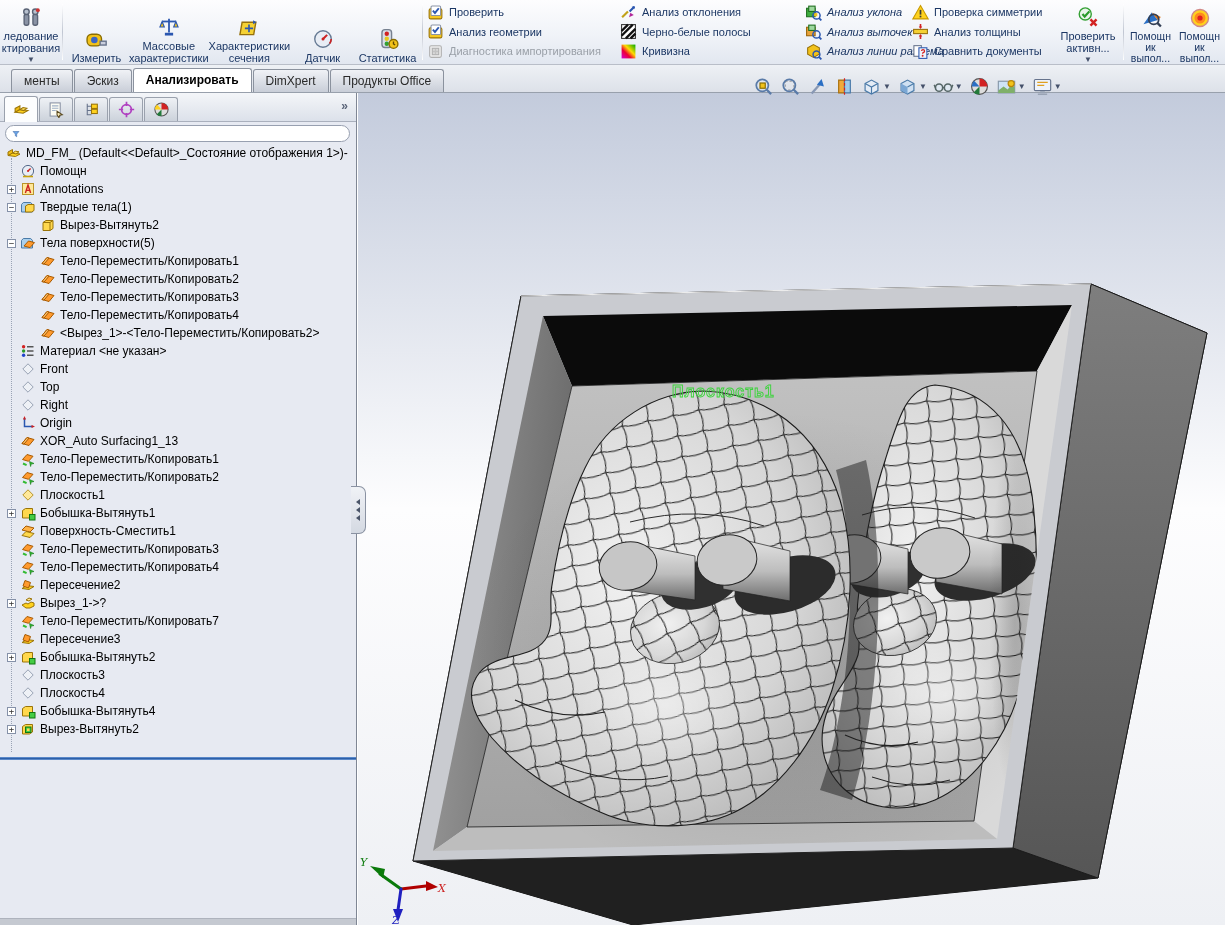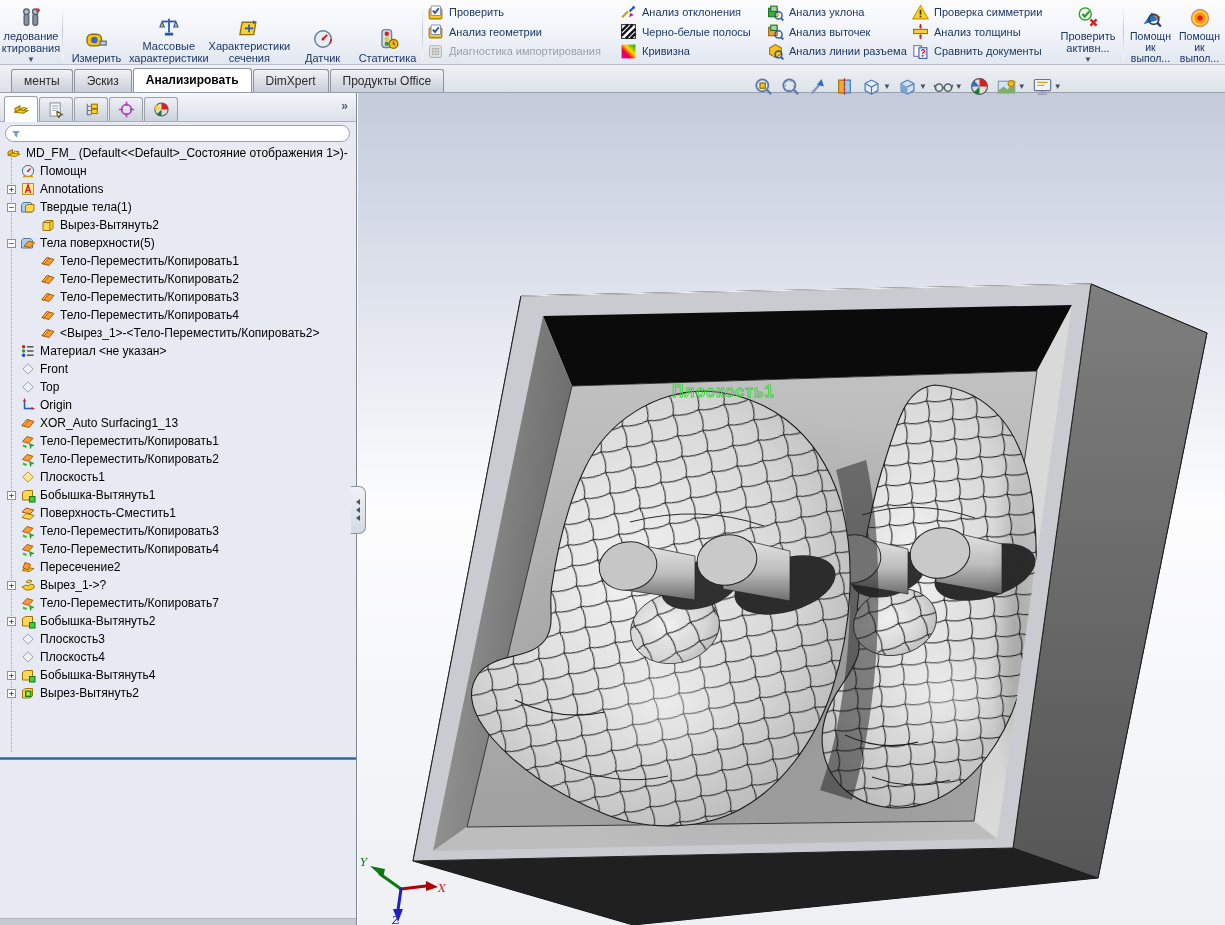--- a/index.html
+++ b/index.html
@@ -6,21 +6,21 @@
   html,body { width:1225px; height:925px; overflow:hidden;
     font-family:"Liberation Sans", sans-serif; background:#fff; }
 
   
   .ribbon { position:absolute; top:0; left:0; width:1225px; height:65px;
     background:linear-gradient(#fdfdfe,#f0f3f8 55%,#e2e7f0);
     border-bottom:1px solid #b9bec8; }
   .rgroup { position:absolute; top:0; height:64px; display:flex; }
   .g1{left:0;width:62px;} .g2{left:64px;width:356px;}
   .g3{left:425px;width:192px;} .g4{left:618px;width:146px;}
-  .g5{left:765px;width:144px;} .g6{left:910px;width:143px;}
+  .g5{left:803px;width:144px;font-style:italic;} .g6{left:910px;width:143px;}
   .g7{left:1054px;width:68px;} .g8{left:1126px;width:98px;}
   .rsep { position:absolute; top:4px; height:56px; width:1px;
     background:linear-gradient(#fff,#c0c6d2,#fff); }
   .bbig { display:flex; flex-direction:column; align-items:center;
     justify-content:flex-end; padding-top:3px; height:64px; flex:1;
     cursor:default; }
   .bbig .ic { width:22px; height:22px; }
   .blabel { font-size:11px; line-height:12px; color:#1c3764; text-align:center;
     white-space:pre-line; margin-top:2px; }
   .blabel.small { font-size:10.5px; line-height:11px; }
@@ -794,20 +794,29 @@
           <svg viewBox="0 0 16 16">
             <path d="M8 2.8l5.2 5.2L8 13.2 2.8 8z" fill="#eef1f6" stroke="#98a2b4"></path>
           </svg>
         </span>
         <span class="tlabel">Top</span>
       </div>
       <div class="trow">
         <span class="expgap" style="flex: 0 0 20px; width: 20px;"></span>
         <span class="ic">
           <svg viewBox="0 0 16 16">
+            <path d="M8 2.8l5.2 5.2L8 13.2 2.8 8z" fill="#eef1f6" stroke="#98a2b4"></path>
+          </svg>
+        </span>
+        <span class="tlabel">Right</span>
+      </div>
+      <div class="trow">
+        <span class="expgap" style="flex: 0 0 20px; width: 20px;"></span>
+        <span class="ic">
+          <svg viewBox="0 0 16 16">
             <path d="M4.5 3v8.5H13" fill="none" stroke="#2b57b0" stroke-width="1.5"></path>
             <path d="M4.5 1L3 4.5h3z" fill="#cc2222"></path>
             <path d="M15 11.5L11.5 10v3z" fill="#cc2222"></path>
           </svg>
         </span>
         <span class="tlabel">Origin</span>
       </div>
       <div class="trow">
         <span class="expgap" style="flex: 0 0 20px; width: 20px;"></span>
         <span class="ic">
@@ -914,20 +923,30 @@
       <div class="trow">
         <span class="expgap" style="flex: 0 0 20px; width: 20px;"></span>
         <span class="ic">
           <svg viewBox="0 0 16 16">
             <path d="M2.5 8.5l4.5-5 6 1.8-4.5 5z" fill="#ff9a2e" stroke="#a85a00"></path>
             <path d="M9.5 10.5l4.5 2-2.8.6-.6 2.4z" fill="#33bb33" stroke="#117711" stroke-width="0.6"></path>
             <path d="M3 12.5l3.6 1.6" stroke="#33bb33" stroke-width="2"></path>
           </svg>
         </span>
         <span class="tlabel">Тело-Переместить/Копировать7</span>
+      </div>
+      <div class="trow">
+        <span class="expgap" style="flex: 0 0 20px; width: 20px;"></span>
+        <span class="ic">
+          <svg viewBox="0 0 16 16">
+            <path d="M2 11.5l5-3 7 1-5 3z" fill="#ffd21e" stroke="#9a7408"></path>
+            <path d="M5 3.5l5.5 2-2 5.5-5.5-2z" fill="#ff9a2e" stroke="#a85a00"></path>
+          </svg>
+        </span>
+        <span class="tlabel">Пересечение3</span>
       </div>
       <div class="trow">
         <span class="exp">+</span>
         <span class="ic">
           <svg viewBox="0 0 16 16">
             <path d="M2.5 5.5l3-2h7v7.5l-3 2h-7z" fill="#ffd84d" stroke="#9a7408"></path>
             <rect x="9.5" y="9.5" width="5.5" height="5.5" fill="#44cc44" stroke="#117711"></rect>
           </svg>
         </span>
         <span class="tlabel">Бобышка-Вытянуть2</span>

